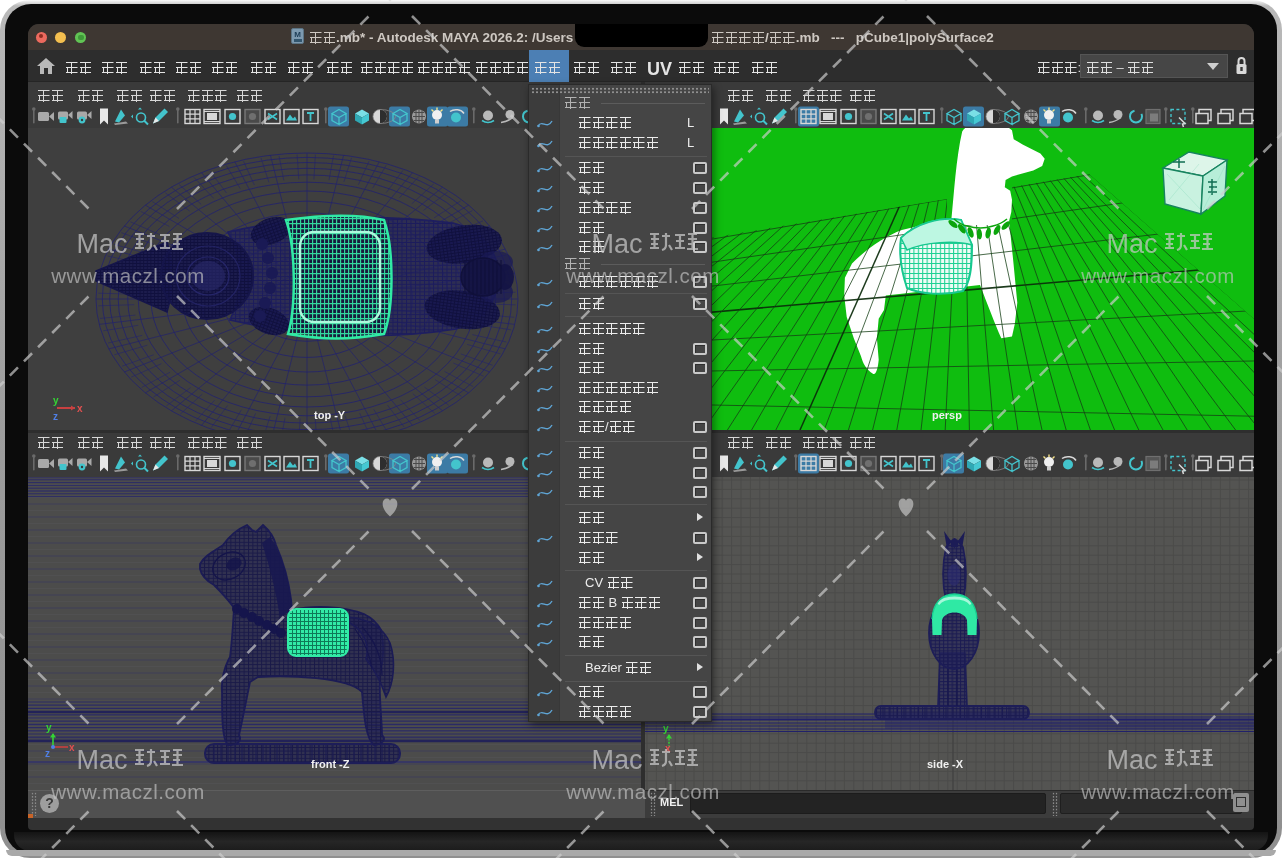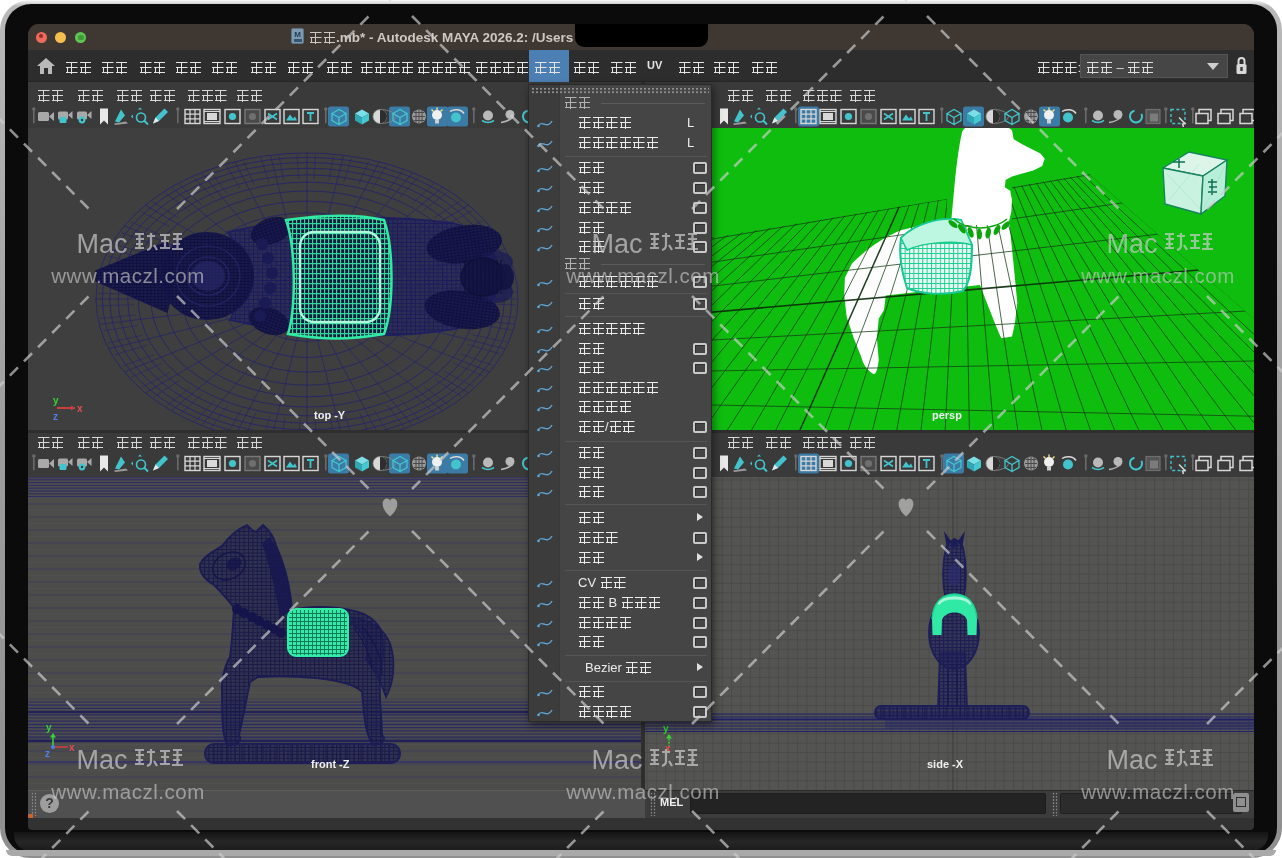--- a/index.html
+++ b/index.html
@@ -21,41 +21,42 @@
 <div class="abs" style="left:7.5px;top:7.5px;width:11px;height:11px;border-radius:50%;background:#ed6a5e"></div>
 <div class="abs" style="left:27.0px;top:7.5px;width:11px;height:11px;border-radius:50%;background:#f5bf4f"></div>
 <div class="abs" style="left:47.0px;top:7.5px;width:11px;height:11px;border-radius:50%;background:#61c454"></div>
 <div class="abs" style="left:10.8px;top:9.8px;width:4.4px;height:4.4px;border-radius:50%;background:#8d2c20"></div>
 <div class="abs" style="left:49.5px;top:10.5px;width:6px;height:5px;border-radius:2px;background:rgba(30,110,30,.5)"></div>
 <div class="abs" style="left:263px;top:4px;width:13px;height:16px;border-radius:2px;background:#7d9ab0;border:1px solid #5c7484">
       <div class="abs" style="left:1px;top:2px;width:9px;height:7px;color:#1d3d56;font-size:8px;font-weight:bold;line-height:7px;text-align:center">M</div>
       <div class="abs" style="left:1.5px;top:10px;width:8px;height:3px;background:#33566e"></div>
     </div>
 <div class="abs" style="left:281px;top:6px;height:16px;color:#cec8c2;font-size:13.5px;font-weight:700;white-space:nowrap"><span class="z"></span><span class="z"></span>.mb* - Autodesk MAYA 2026.2: /Users</div>
+<div class="abs" style="left:683px;top:6px;height:16px;color:#cec8c2;font-size:13.5px;font-weight:700;white-space:nowrap"><span class="z"></span><span class="z"></span><span class="z"></span><span class="z"></span>/<span class="z"></span><span class="z"></span>.mb&nbsp;&nbsp; ---&nbsp;&nbsp; pCube1|polySurface2</div>
 <div class="abs" style="left:547px;top:0;width:133px;height:23px;border-radius:0 0 9px 9px;background:#000"></div>
 <div class="abs" style="left:0;top:26px;width:1226px;height:32px;background:#2d2d2d;border-bottom:1px solid #252525"></div>
 <svg class="abs" style="left:8px;top:32px" width="20" height="20" viewBox="0 0 20 20">
       <path d="M10 2 L19 10 L16 10 L16 18 L12 18 L12 12 L8 12 L8 18 L4 18 L4 10 L1 10 Z" fill="#b9b9b9"></path>
     </svg>
 <div class="abs" style="left:501px;top:26px;width:40px;height:32px;background:#4c7fb4"></div>
 <div class="abs" style="left:37px;top:36px;color:#e4e4e4;font-size:13px"><span class="z"></span><span class="z"></span></div>
 <div class="abs" style="left:73px;top:36px;color:#e4e4e4;font-size:13px"><span class="z"></span><span class="z"></span></div>
 <div class="abs" style="left:111px;top:36px;color:#e4e4e4;font-size:13px"><span class="z"></span><span class="z"></span></div>
 <div class="abs" style="left:147px;top:36px;color:#e4e4e4;font-size:13px"><span class="z"></span><span class="z"></span></div>
 <div class="abs" style="left:183px;top:36px;color:#e4e4e4;font-size:13px"><span class="z"></span><span class="z"></span></div>
 <div class="abs" style="left:222px;top:36px;color:#e4e4e4;font-size:13px"><span class="z"></span><span class="z"></span></div>
 <div class="abs" style="left:259px;top:36px;color:#e4e4e4;font-size:13px"><span class="z"></span><span class="z"></span></div>
 <div class="abs" style="left:298px;top:36px;color:#e4e4e4;font-size:13px"><span class="z"></span><span class="z"></span></div>
 <div class="abs" style="left:332px;top:36px;color:#e4e4e4;font-size:13px"><span class="z"></span><span class="z"></span><span class="z"></span><span class="z"></span></div>
 <div class="abs" style="left:389px;top:36px;color:#e4e4e4;font-size:13px"><span class="z"></span><span class="z"></span><span class="z"></span><span class="z"></span></div>
 <div class="abs" style="left:447px;top:36px;color:#e4e4e4;font-size:13px"><span class="z"></span><span class="z"></span><span class="z"></span><span class="z"></span></div>
 <div class="abs" style="left:506px;top:36px;color:#e4e4e4;font-size:13px"><span class="z"></span><span class="z"></span></div>
 <div class="abs" style="left:545px;top:36px;color:#e4e4e4;font-size:13px"><span class="z"></span><span class="z"></span></div>
 <div class="abs" style="left:582px;top:36px;color:#e4e4e4;font-size:13px"><span class="z"></span><span class="z"></span></div>
-<div class="abs" style="left:619px;top:35px;color:#e4e4e4;font-size:11px;font-weight:600">UV</div>
+<div class="abs" style="left:619px;top:35px;color:#e4e4e4;font-size:18px;font-weight:600">UV</div>
 <div class="abs" style="left:650px;top:36px;color:#e4e4e4;font-size:13px"><span class="z"></span><span class="z"></span></div>
 <div class="abs" style="left:685px;top:36px;color:#e4e4e4;font-size:13px"><span class="z"></span><span class="z"></span></div>
 <div class="abs" style="left:723px;top:36px;color:#e4e4e4;font-size:13px"><span class="z"></span><span class="z"></span></div>
 <div class="abs" style="left:1009px;top:36px;color:#dedede;font-size:13px"><span class="z"></span><span class="z"></span><span class="z"></span>:</div>
 <div class="abs" style="left:1052px;top:30px;width:148px;height:24px;background:#464646;border:1px solid #555"></div>
 <div class="abs" style="left:1058px;top:36px;color:#dedede;font-size:13px"><span class="z"></span><span class="z"></span> – <span class="z"></span><span class="z"></span></div>
 <svg class="abs" style="left:1178px;top:38px" width="14" height="9" viewBox="0 0 14 9">
       <path d="M1 1 L13 1 L7 8 Z" fill="#cfcfcf"></path>
     </svg>
 <svg class="abs" style="left:1206px;top:31px" width="15" height="21" viewBox="0 0 15 21">
@@ -777,21 +778,21 @@
     <div class="abs" style="left:49px;top:399px;color:#ececec;font-size:13px;white-space:nowrap"><span class="z"></span><span class="z"></span></div>
     <div class="abs" style="left:164px;top:400.5px;width:14px;height:12px;border:2px solid #c9c9c9;border-radius:2px;box-shadow:inset 1px 1px 0 #2f2f2f"></div>
     <div class="abs" style="left:36px;top:419px;width:142px;height:1px;background:#555"></div>
     <div class="abs" style="left:49px;top:425px;color:#ececec;font-size:13px;white-space:nowrap"><span class="z"></span><span class="z"></span></div>
     <div class="abs" style="left:168px;top:428px;width:0;height:0;border-left:6px solid #e0e0e0;border-top:4.5px solid transparent;border-bottom:4.5px solid transparent"></div>
     <div class="abs" style="left:49px;top:445px;color:#ececec;font-size:13px;white-space:nowrap"><span class="z"></span><span class="z"></span><span class="z"></span></div>
     <div class="abs" style="left:164px;top:446.5px;width:14px;height:12px;border:2px solid #c9c9c9;border-radius:2px;box-shadow:inset 1px 1px 0 #2f2f2f"></div>
     <div class="abs" style="left:49px;top:465px;color:#ececec;font-size:13px;white-space:nowrap"><span class="z"></span><span class="z"></span></div>
     <div class="abs" style="left:168px;top:468px;width:0;height:0;border-left:6px solid #e0e0e0;border-top:4.5px solid transparent;border-bottom:4.5px solid transparent"></div>
     <div class="abs" style="left:36px;top:485px;width:142px;height:1px;background:#555"></div>
-    <div class="abs" style="left:49px;top:490px;color:#ececec;font-size:13px;white-space:nowrap">CV&nbsp;<span class="z"></span><span class="z"></span></div>
+    <div class="abs" style="left:56px;top:490px;color:#ececec;font-size:13px;white-space:nowrap">CV&nbsp;<span class="z"></span><span class="z"></span></div>
     <div class="abs" style="left:164px;top:491.5px;width:14px;height:12px;border:2px solid #c9c9c9;border-radius:2px;box-shadow:inset 1px 1px 0 #2f2f2f"></div>
     <div class="abs" style="left:49px;top:510px;color:#ececec;font-size:13px;white-space:nowrap"><span class="z"></span><span class="z"></span>&nbsp;B&nbsp;<span class="z"></span><span class="z"></span><span class="z"></span></div>
     <div class="abs" style="left:164px;top:511.5px;width:14px;height:12px;border:2px solid #c9c9c9;border-radius:2px;box-shadow:inset 1px 1px 0 #2f2f2f"></div>
     <div class="abs" style="left:49px;top:530px;color:#ececec;font-size:13px;white-space:nowrap"><span class="z"></span><span class="z"></span><span class="z"></span><span class="z"></span></div>
     <div class="abs" style="left:164px;top:531.5px;width:14px;height:12px;border:2px solid #c9c9c9;border-radius:2px;box-shadow:inset 1px 1px 0 #2f2f2f"></div>
     <div class="abs" style="left:49px;top:549px;color:#ececec;font-size:13px;white-space:nowrap"><span class="z"></span><span class="z"></span></div>
     <div class="abs" style="left:164px;top:550.5px;width:14px;height:12px;border:2px solid #c9c9c9;border-radius:2px;box-shadow:inset 1px 1px 0 #2f2f2f"></div>
     <div class="abs" style="left:36px;top:570px;width:142px;height:1px;background:#555"></div>
     <div class="abs" style="left:56px;top:575px;color:#ececec;font-size:13px;white-space:nowrap">Bezier&nbsp;<span class="z"></span><span class="z"></span></div>
     <div class="abs" style="left:168px;top:578px;width:0;height:0;border-left:6px solid #e0e0e0;border-top:4.5px solid transparent;border-bottom:4.5px solid transparent"></div>

